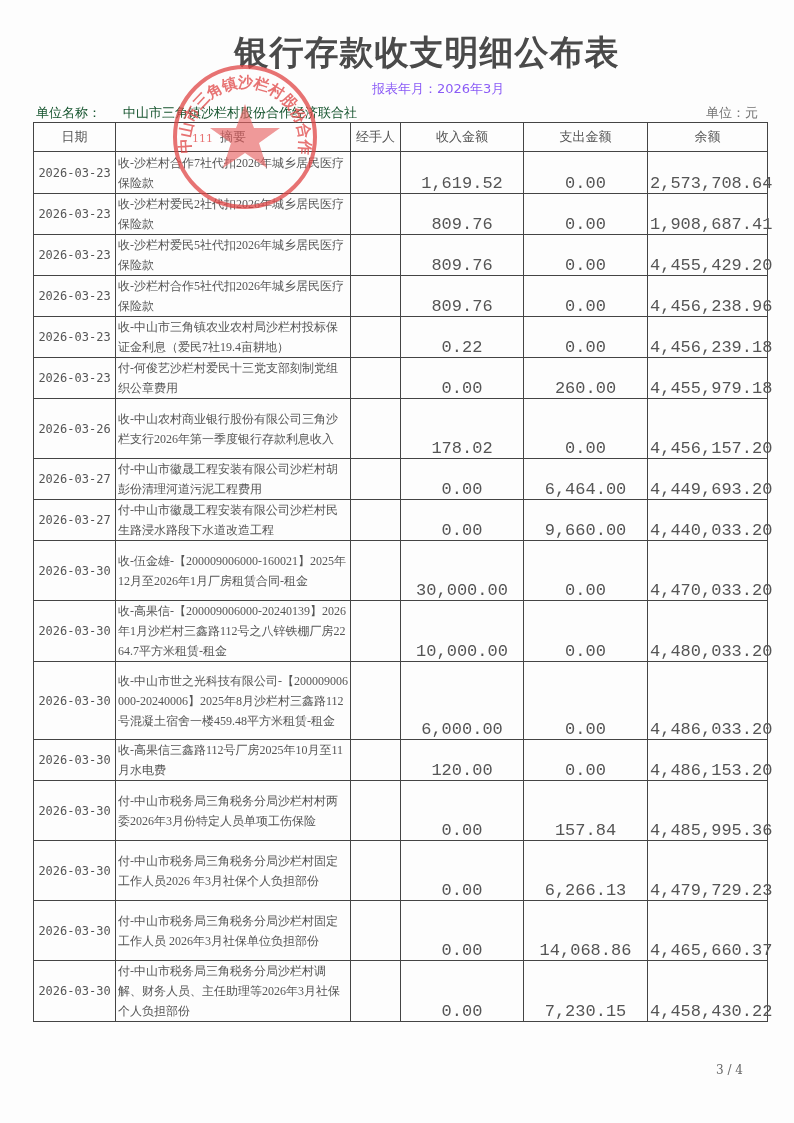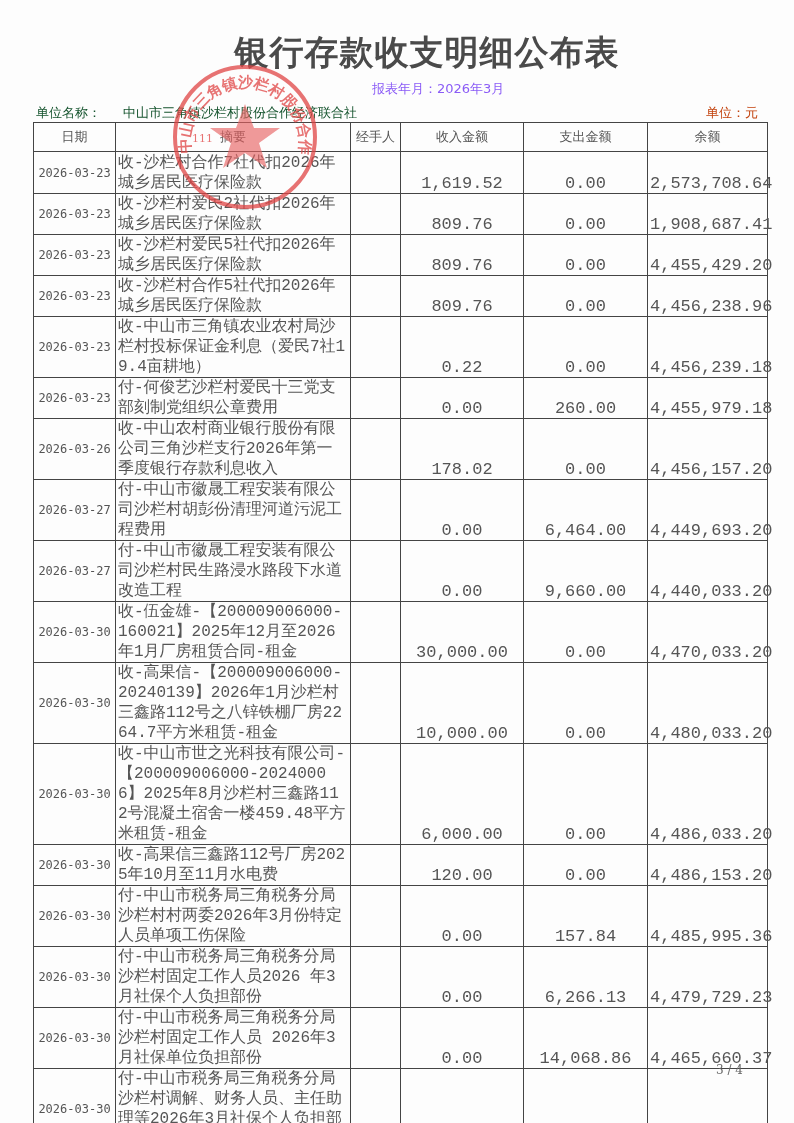--- a/index.html
+++ b/index.html
@@ -16,38 +16,38 @@
   .period {
     position: absolute; top: 80px; left: 372px; font-size: 13px; color: #8b5cf6;
     font-family: "DejaVu Sans", "Liberation Sans", sans-serif;
   }
   .unit-name {
     position: absolute; top: 104px; left: 36px; font-size: 13px; color: #14532d;
     font-family: "DejaVu Sans", "Liberation Sans", sans-serif;
   }
   .unit-name .lbl { margin-right: 22px; }
   .unit {
-    position: absolute; top: 104px; right: 36px; font-size: 13px; color: #c2410c;
+    position: absolute; top: 104px; right: 36px; font-size: 13px; color: #737373;
     font-family: "DejaVu Sans", "Liberation Sans", sans-serif;
   }
   table.ledger {
     position: absolute; top: 122px; left: 33px; width: 734px;
     border-collapse: collapse; table-layout: fixed; padding-left: 19px;
   }
   table.ledger th, table.ledger td {
     border: 1px solid #444; font-weight: normal; padding: 0 2px;
   }
   table.ledger th {
     height: 28px; font-size: 13px; color: #555; text-align: center;
     font-family: "DejaVu Sans", "Liberation Sans", sans-serif;
   }
   td.date { text-align: center; font-size: 12px; color: #555; font-family: "DejaVu Sans Mono", "Liberation Mono", monospace; }
   td.summary {
-    font-size: 16px; line-height: 20px; color: #555; text-align: left; padding: 1px 3px;
-    font-family: Liberation Mono, monospace;
+    font-size: 12px; line-height: 20px; color: #555; text-align: left; padding: 1px 3px;
+    font-family: Liberation Serif, serif;
     word-break: break-all;
   }
   td.num {
     text-align: center; vertical-align: bottom; font-size: 17px; color: #555;
     padding: 0 2px 4px 2px;
     font-family: Liberation Mono, monospace;
   }
   td.handler { }
   .page-num {
     position: absolute; top: 1063px; left: 716px; font-size: 12px; color: #666;

